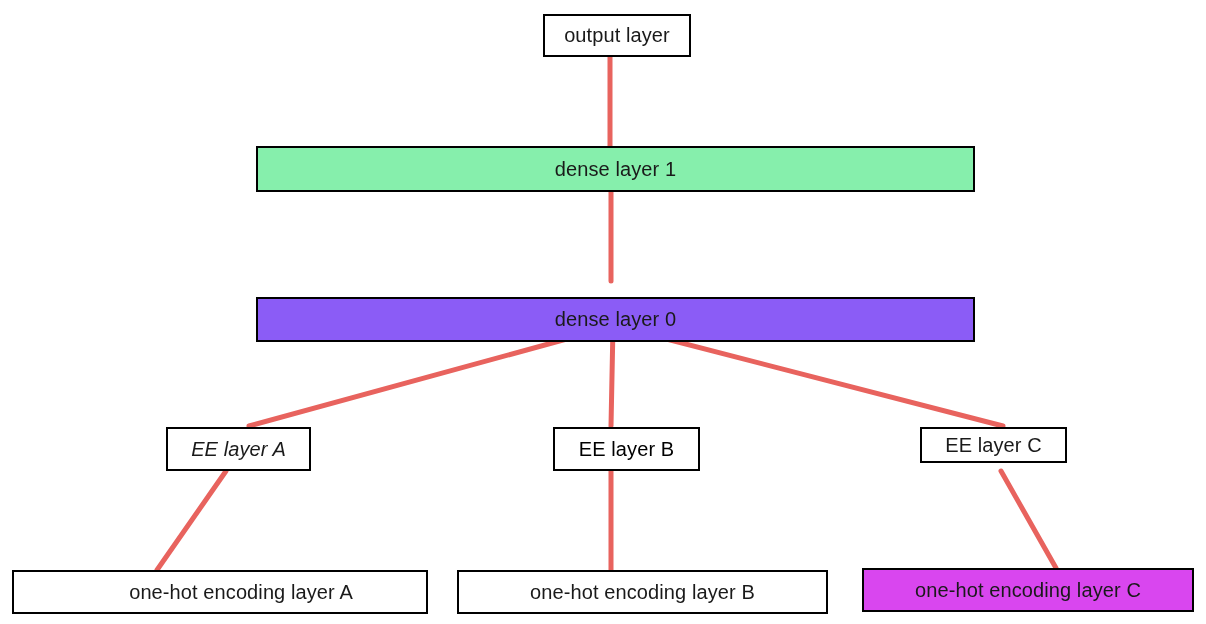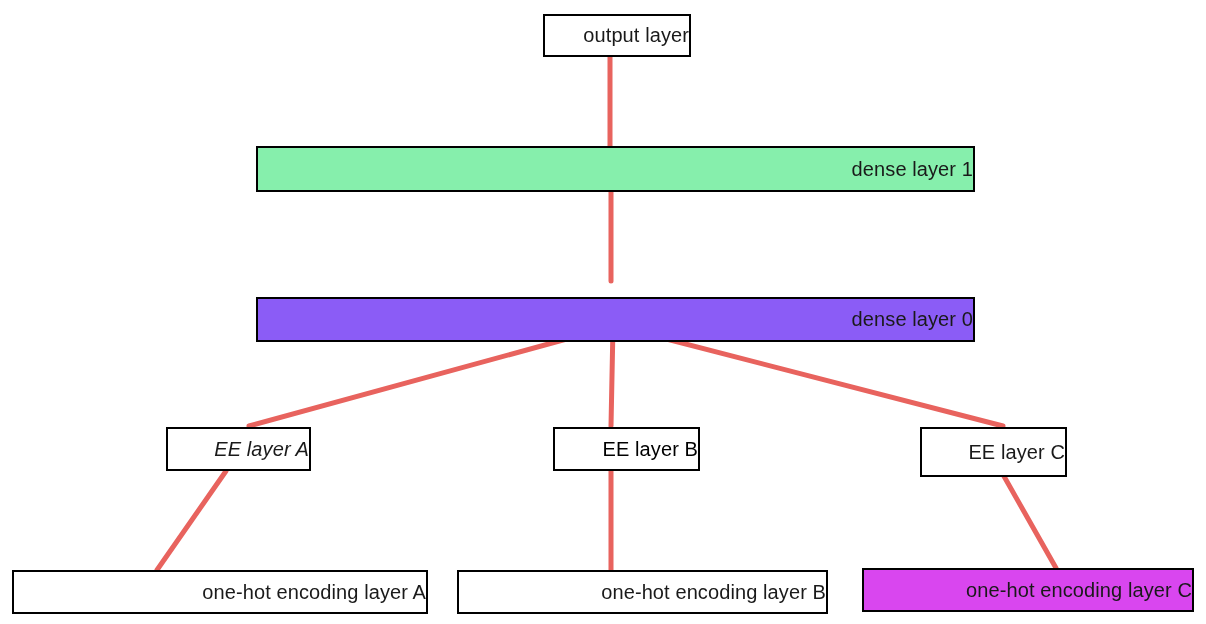--- a/index.html
+++ b/index.html
@@ -25,21 +25,21 @@
     height: 624px;
     pointer-events: none;
   }
   .node {
     position: absolute;
     box-sizing: border-box;
     border: 2px solid #000000;
     background: #ffffff;
     display: flex;
     align-items: center;
-    justify-content: flex-end;
+    justify-content: center;
     color: #1a1a1a;
     font-size: 20px;
     line-height: 1;
     letter-spacing: 0.1px;
     white-space: nowrap;
   }
   .node-label {
     display: block;
     padding-bottom: 1px;
   }
@@ -71,21 +71,21 @@
       </div>
       <div class="node" style="left: 256px; top: 281px; width: 719px; height: 45px; border-color: rgb(0, 0, 0); background: #8b5cf6; color: rgb(26, 26, 26); margin-top: 16px;">
         <span class="node-label">dense layer 0</span>
       </div>
       <div class="node" style="left: 166px; top: 427px; width: 145px; height: 44px; border-color: rgb(0, 0, 0); background: rgb(255, 255, 255); color: rgb(26, 26, 26); font-style: italic;">
         <span class="node-label">EE layer A</span>
       </div>
       <div class="node" style="left: 553px; top: 427px; width: 147px; height: 44px; border-color: rgb(0, 0, 0); background: rgb(255, 255, 255); color: #000000;">
         <span class="node-label">EE layer B</span>
       </div>
-      <div class="node" style="left: 920px; top: 427px; width: 147px; height: 50px; border-color: rgb(0, 0, 0); background: rgb(255, 255, 255); color: rgb(26, 26, 26);">
+      <div class="node" style="left: 920px; top: 427px; width: 147px; height: 36px; border-color: rgb(0, 0, 0); background: rgb(255, 255, 255); color: rgb(26, 26, 26);">
         <span class="node-label">EE layer C</span>
       </div>
       <div class="node" style="left: 12px; top: 570px; width: 416px; height: 44px; border-color: rgb(0, 0, 0); background: rgb(255, 255, 255); color: rgb(26, 26, 26); padding-left: 42px;">
         <span class="node-label">one-hot encoding layer A</span>
       </div>
       <div class="node" style="left: 457px; top: 570px; width: 371px; height: 44px; border-color: rgb(0, 0, 0); background: rgb(255, 255, 255); color: rgb(26, 26, 26);">
         <span class="node-label">one-hot encoding layer B</span>
       </div>
       <div class="node" style="left: 862px; top: 568px; width: 332px; height: 44px; border-color: rgb(0, 0, 0); background: #d946ef; color: rgb(26, 26, 26);">
         <span class="node-label">one-hot encoding layer C</span>

